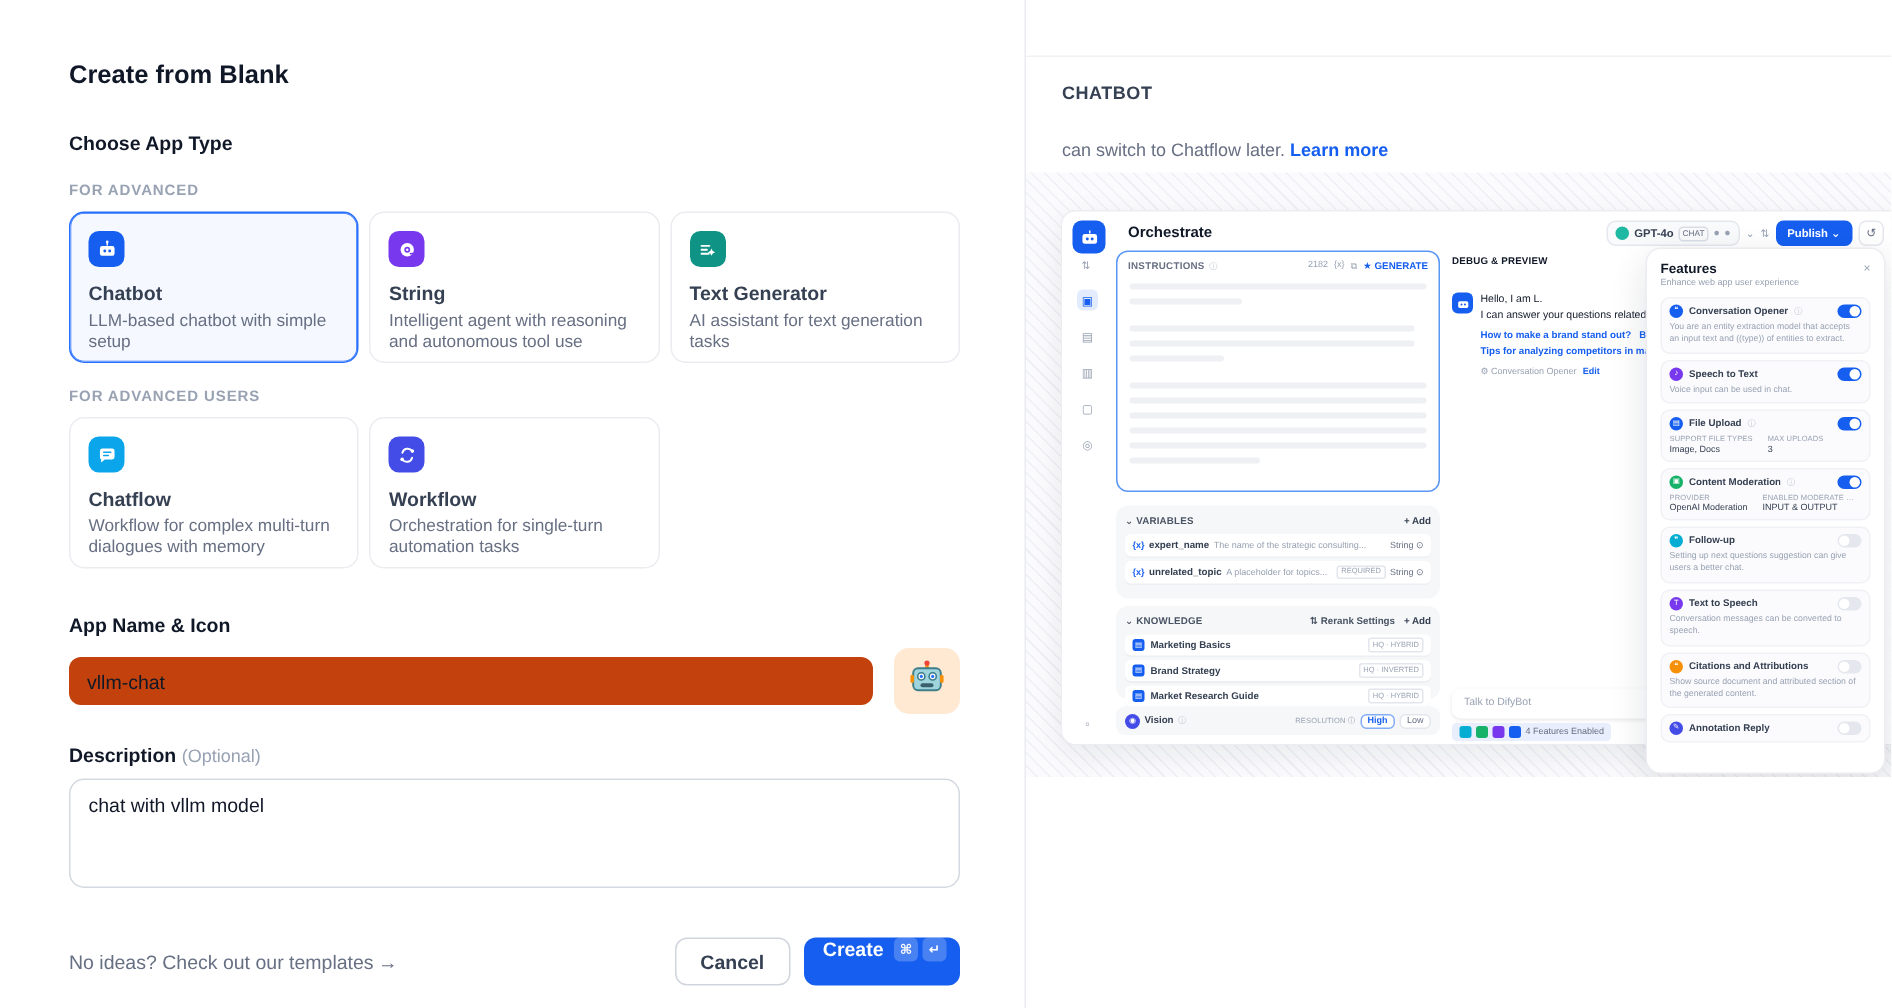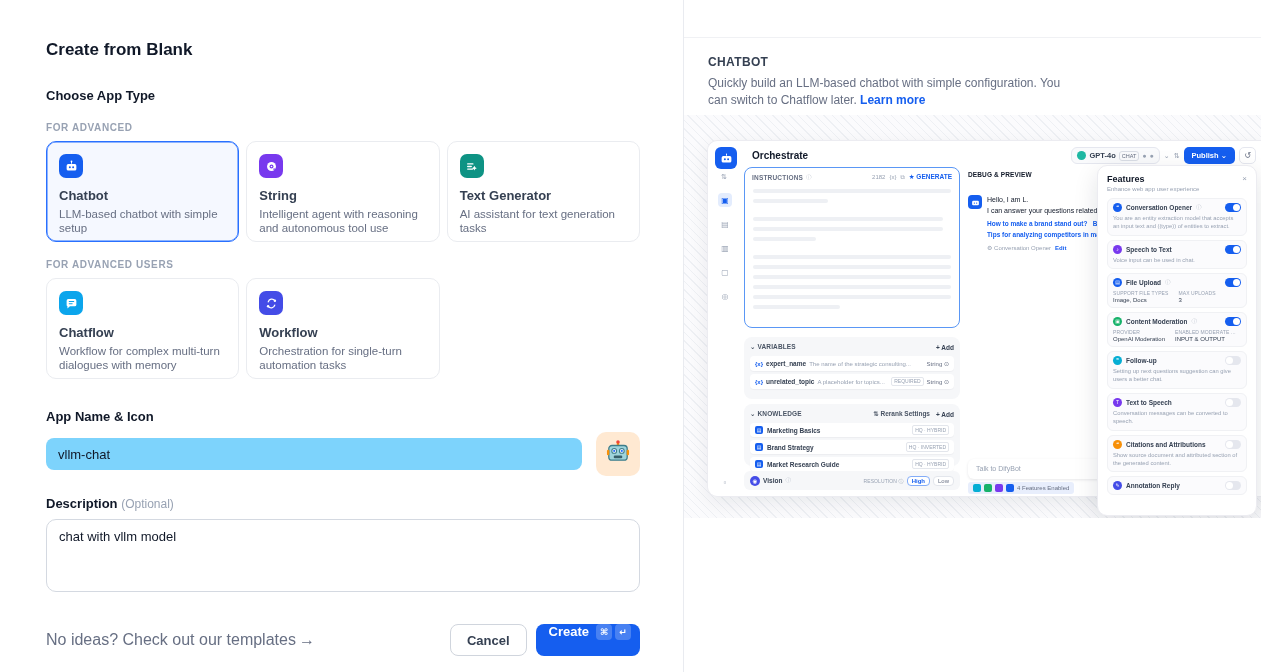--- a/index.html
+++ b/index.html
@@ -13,27 +13,27 @@
   .section-title { font-size:13px; font-weight:bold; color:#101828; margin-bottom:19px; }
   .group-label { font-size:10px; font-weight:bold; letter-spacing:.06em; color:#98a2b3; margin-bottom:8px; }
   .card-grid { display:grid; grid-template-columns:repeat(3,1fr); gap:7px; margin-bottom:17px; }
   .type-card { background:#fff; border:1px solid #eaecf0; border-radius:10px; padding:12px; height:101px; cursor:pointer; }
   .type-card.selected { border:1px solid #2970ff; background:#f5f8ff; box-shadow:0 0 0 .5px #2970ff inset; }
   .type-icon { width:24px; height:24px; border-radius:7px; display:flex; align-items:center; justify-content:center; margin-bottom:10px; }
   .type-name { font-size:13px; font-weight:bold; color:#354052; margin-bottom:4px; }
   .type-desc { font-size:11.5px; color:#676f83; line-height:1.22; }
   .name-label { font-size:13px; font-weight:bold; color:#101828; margin:30px 0 8px; }
   .name-row { display:flex; gap:14px; align-items:center; margin-bottom:20px; }
-  .name-input { flex:1; height:32px; background:#7dd3fc; border:none; border-radius:8px; padding:0 12px; font-size:13px; color:#101828; font-family:inherit; }
+  .name-input { flex:1; height:32px; background:#c2410c; border:none; border-radius:8px; padding:0 12px; font-size:13px; color:#101828; font-family:inherit; }
   .emoji-tile { width:44px; height:44px; border-radius:10px; background:#ffe9d2; display:flex; align-items:center; justify-content:center; flex:none; cursor:pointer; }
   .desc-label { font-size:13px; font-weight:bold; color:#101828; margin-bottom:8px; }
   .desc-label .opt { font-weight:normal; font-size:12px; color:#98a2b3; }
   .desc-textarea { width:594px; height:73px; border:1px solid #d4d9e1; border-radius:10px; padding:9px 12px; font-size:13px; color:#101828; font-family:inherit; resize:none; background:#fff; }
   .modal-footer { display:flex; justify-content:space-between; align-items:center; margin-top:28px; }
-  .tpl-link { font-size:16px; color:#676f83; cursor:pointer; }
+  .tpl-link { font-size:13px; color:#676f83; cursor:pointer; }
   .tpl-link .arr { margin-left:3px; }
   .footer-btns { display:flex; gap:9px; }
   .btn-cancel { height:32px; padding:0 16px; border:1px solid #d0d5dd; background:#fff; border-radius:8px; font-size:13px; font-weight:bold; color:#354052; font-family:inherit; cursor:pointer; }
   .btn-create { height:32px; padding:0 9px 0 13px; border:none; background:#155eef; border-radius:8px; font-size:13px; font-weight:bold; color:#fff; font-family:inherit; display:flex; align-items:flex-start; gap:7px; cursor:pointer; }
   .kbd-group { display:flex; gap:3px; }
   .kbd { width:16px; height:16px; background:rgba(255,255,255,.22); border-radius:4px; font-size:9px; line-height:16px; text-align:center; color:#fff; }
 
   
   .right-panel { flex:1; height:672px; background:#fff; border-left:1px solid #e9ebf0; display:flex; flex-direction:column; }
   .rp-topstrip { height:38px; border-bottom:1px solid #f0f1f4; flex:none; }
@@ -250,21 +250,21 @@
         </button>
       </div>
     </div>
   </div>
 
   <div class="right-panel">
     <div class="rp-topstrip"></div>
     <div class="rp-header">
       <div class="rp-heading">CHATBOT</div>
       <div class="rp-desc">
-        <span>Quickly build an LLM-based chatbot with simple configuration. You</span><br>
+        <br>
         <span>can switch to Chatflow later.</span>
         <span class="rp-learn">Learn more</span>
       </div>
     </div>
 
     <div class="hatch">
 
       <div class="pcard">
         <div class="rail">
           <div class="rail-logo">

